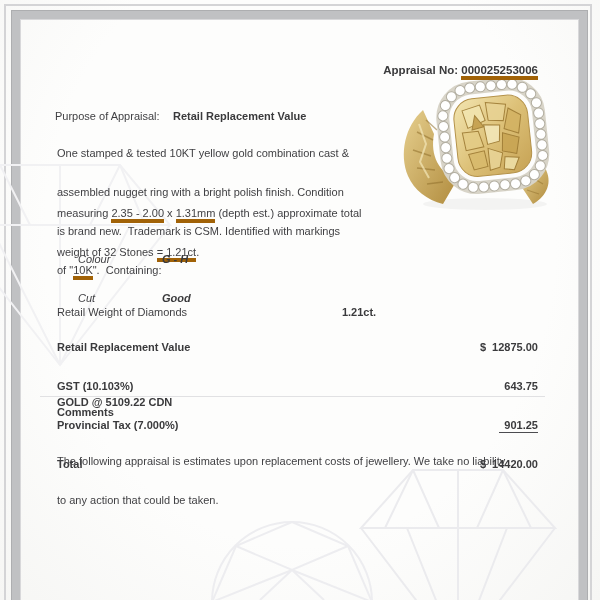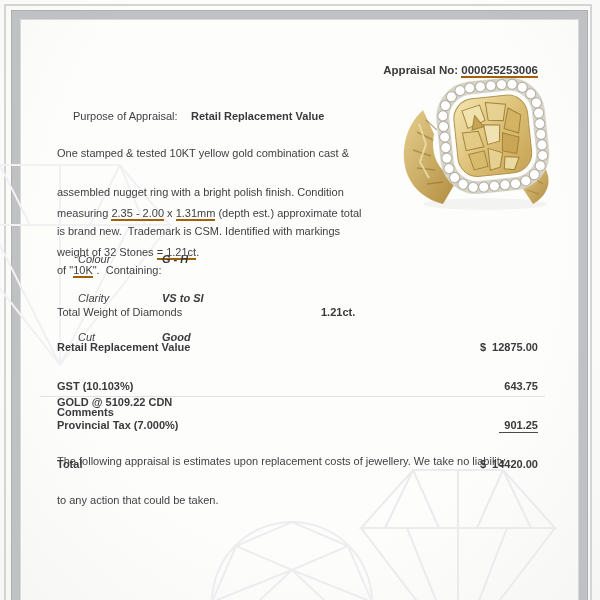--- a/index.html
+++ b/index.html
@@ -12,28 +12,28 @@
   .paper{position:absolute;inset:0;background:
     radial-gradient(ellipse at 50% 40%, #fdfdfc 60%, #f6f6f4 100%);}
   
   .frame-thin{position:absolute;left:4px;top:4px;right:8px;bottom:-24px;
     border:2px solid #d4d4d6;pointer-events:none;}
   .frame-band{position:absolute;left:12px;top:11px;right:13px;bottom:-24px;
     border:8px solid #c0c1c3;outline:1px solid #adaeb0;pointer-events:none;
     box-shadow:inset 0 0 0 1px #d8d8da;}
   .txt{font-size:11px;line-height:13px;white-space:pre-wrap;}
   .b{font-weight:bold;color:#3a3a3c;}
-  .u{border-bottom:2px solid #a16207;padding-bottom:0px;}
+  .u{border-bottom:4px solid #a16207;padding-bottom:0px;}
   .abs{position:absolute;}
   .z2{z-index:3;}
   
   .meta-row .lab{display:inline-block;width:118px;}
   .grade-row .lab{display:inline-block;width:84px;}
   .weight-row{position:relative;height:13px;}
-  .weight-row .val{position:absolute;left:264px;width:52px;}
+  .weight-row .val{position:absolute;left:276px;width:52px;text-align:center;}
   .price-wrap{width:481px;}
   .price-row{position:relative;height:13px;}
   .price-row .cur{position:absolute;left:423px;}
   .price-row .amt{position:absolute;right:0;}
   .amt-underline{display:inline-block;border-bottom:1.5px solid #4c4c50;padding-left:5px;}
   .sep{position:absolute;left:40px;top:396px;width:505px;height:1px;background:#e1e1e3;}
   .wm{position:absolute;z-index:1;pointer-events:none;}
 </style>
 </head>
 <body>
@@ -110,44 +110,43 @@
         <polygon points="110,60 126,66 122,82 108,78" fill="#c8a452"></polygon>
         <polygon points="74,78 90,76 92,92 78,94" fill="#d8ba6c"></polygon>
         <polygon points="94,74 108,80 104,94 94,96" fill="#e9d598"></polygon>
         <polygon points="110,84 124,86 118,98 108,96" fill="#f0e2aa"></polygon>
         <polygon points="84,40 92,52 80,54" fill="#c29c4a"></polygon>
       </g>
     </g>
   </svg>
 </div>
 
-<div class="abs txt z2" style="left:73px;top:84px;">
+<div class="abs txt z2" style="left:55px;top:84px;">
   <div class="meta-row"><span class="lab">Purpose of Appraisal:</span><span class="b">Retail Replacement Value</span></div>
 </div>
 
 <div class="abs txt z2" style="left:57px;top:121px;">
   <div>One stamped &amp; tested 10KT yellow gold combination cast &amp;</div>
   <div>assembled nugget ring with a bright polish finish. Condition</div>
   <div>is brand new.  Trademark is CSM. Identified with markings</div>
   <div><span>of "</span><span class="u">10K</span><span>".  Containing:</span></div>
 </div>
 
 <div class="abs txt z2" style="left:57px;top:181px;">
   <div><span>measuring </span><span class="u">2.35 - 2.00</span><span> x </span><span class="u">1.31mm</span><span> (depth est.) approximate total</span></div>
   <div><span>weight of 32 Stones </span><span class="u">= 1.21ct</span><span>.</span></div>
 </div>
 
 <div class="abs txt z2" style="left:78px;top:227px;font-style:italic;">
   <div class="grade-row"><span class="lab">Colour</span><span class="b">G - H</span></div>
-  <div class="grade-row"><span class="lab">Clarity</span><span class="b">VS to SI</span></div>
   <div class="grade-row"><span class="lab">Cut</span><span class="b">Good</span></div>
 </div>
 
 <div class="abs txt z2" style="left:57px;top:280px;width:400px;">
-  <div class="weight-row"><span>Total Weight of Diamonds</span><span class="val b">1.21ct.</span></div>
+  <div class="weight-row"><span>Retail Weight of Diamonds</span><span class="val b">1.21ct.</span></div>
 </div>
 
 <div class="abs txt z2 price-wrap" style="left:57px;top:315px;">
   <div class="price-row"><span class="b">Retail Replacement Value</span><span class="cur b">$</span><span class="amt b">12875.00</span></div>
   <div class="price-row"><span class="b">GST (10.103%)</span><span class="cur b"></span><span class="amt b">643.75</span></div>
   <div class="price-row"><span class="b">Provincial Tax (7.000%)</span><span class="cur b"></span><span class="amt b"><span class="amt-underline">901.25</span></span></div>
   <div class="price-row"><span class="b">Total</span><span class="cur b">$</span><span class="amt b">14420.00</span></div>
 </div>
 
 <div class="abs txt b z2" style="left:57px;top:396px;">GOLD @ 5109.22 CDN</div>

